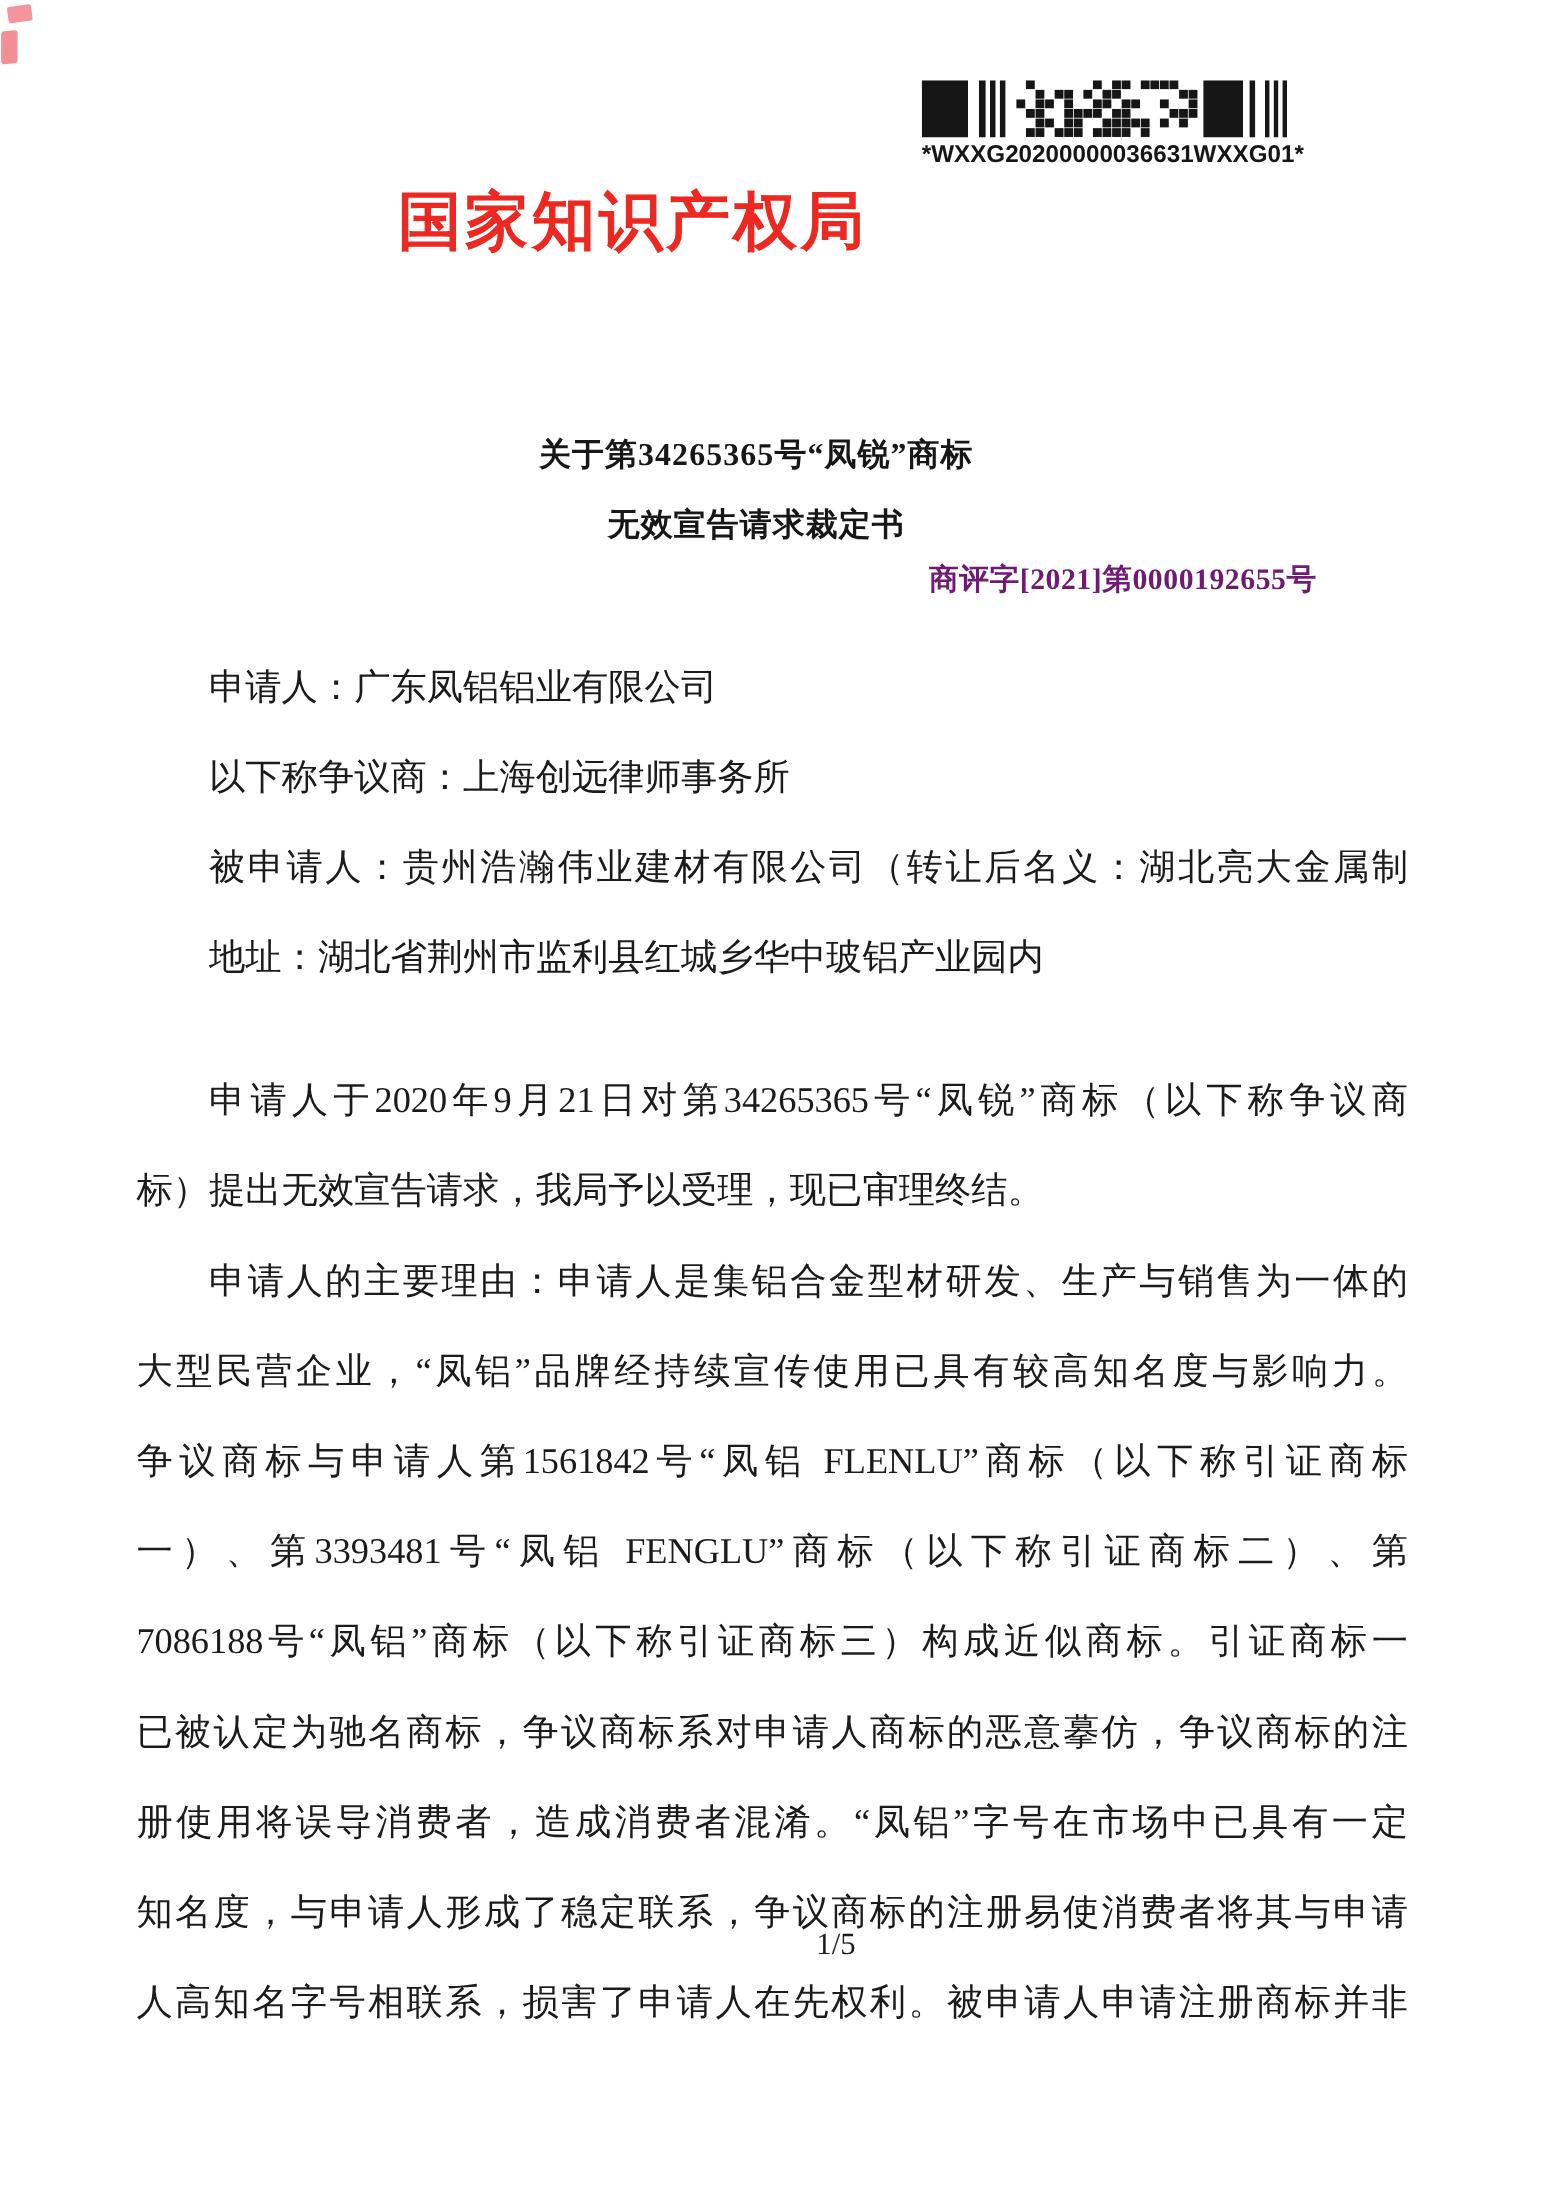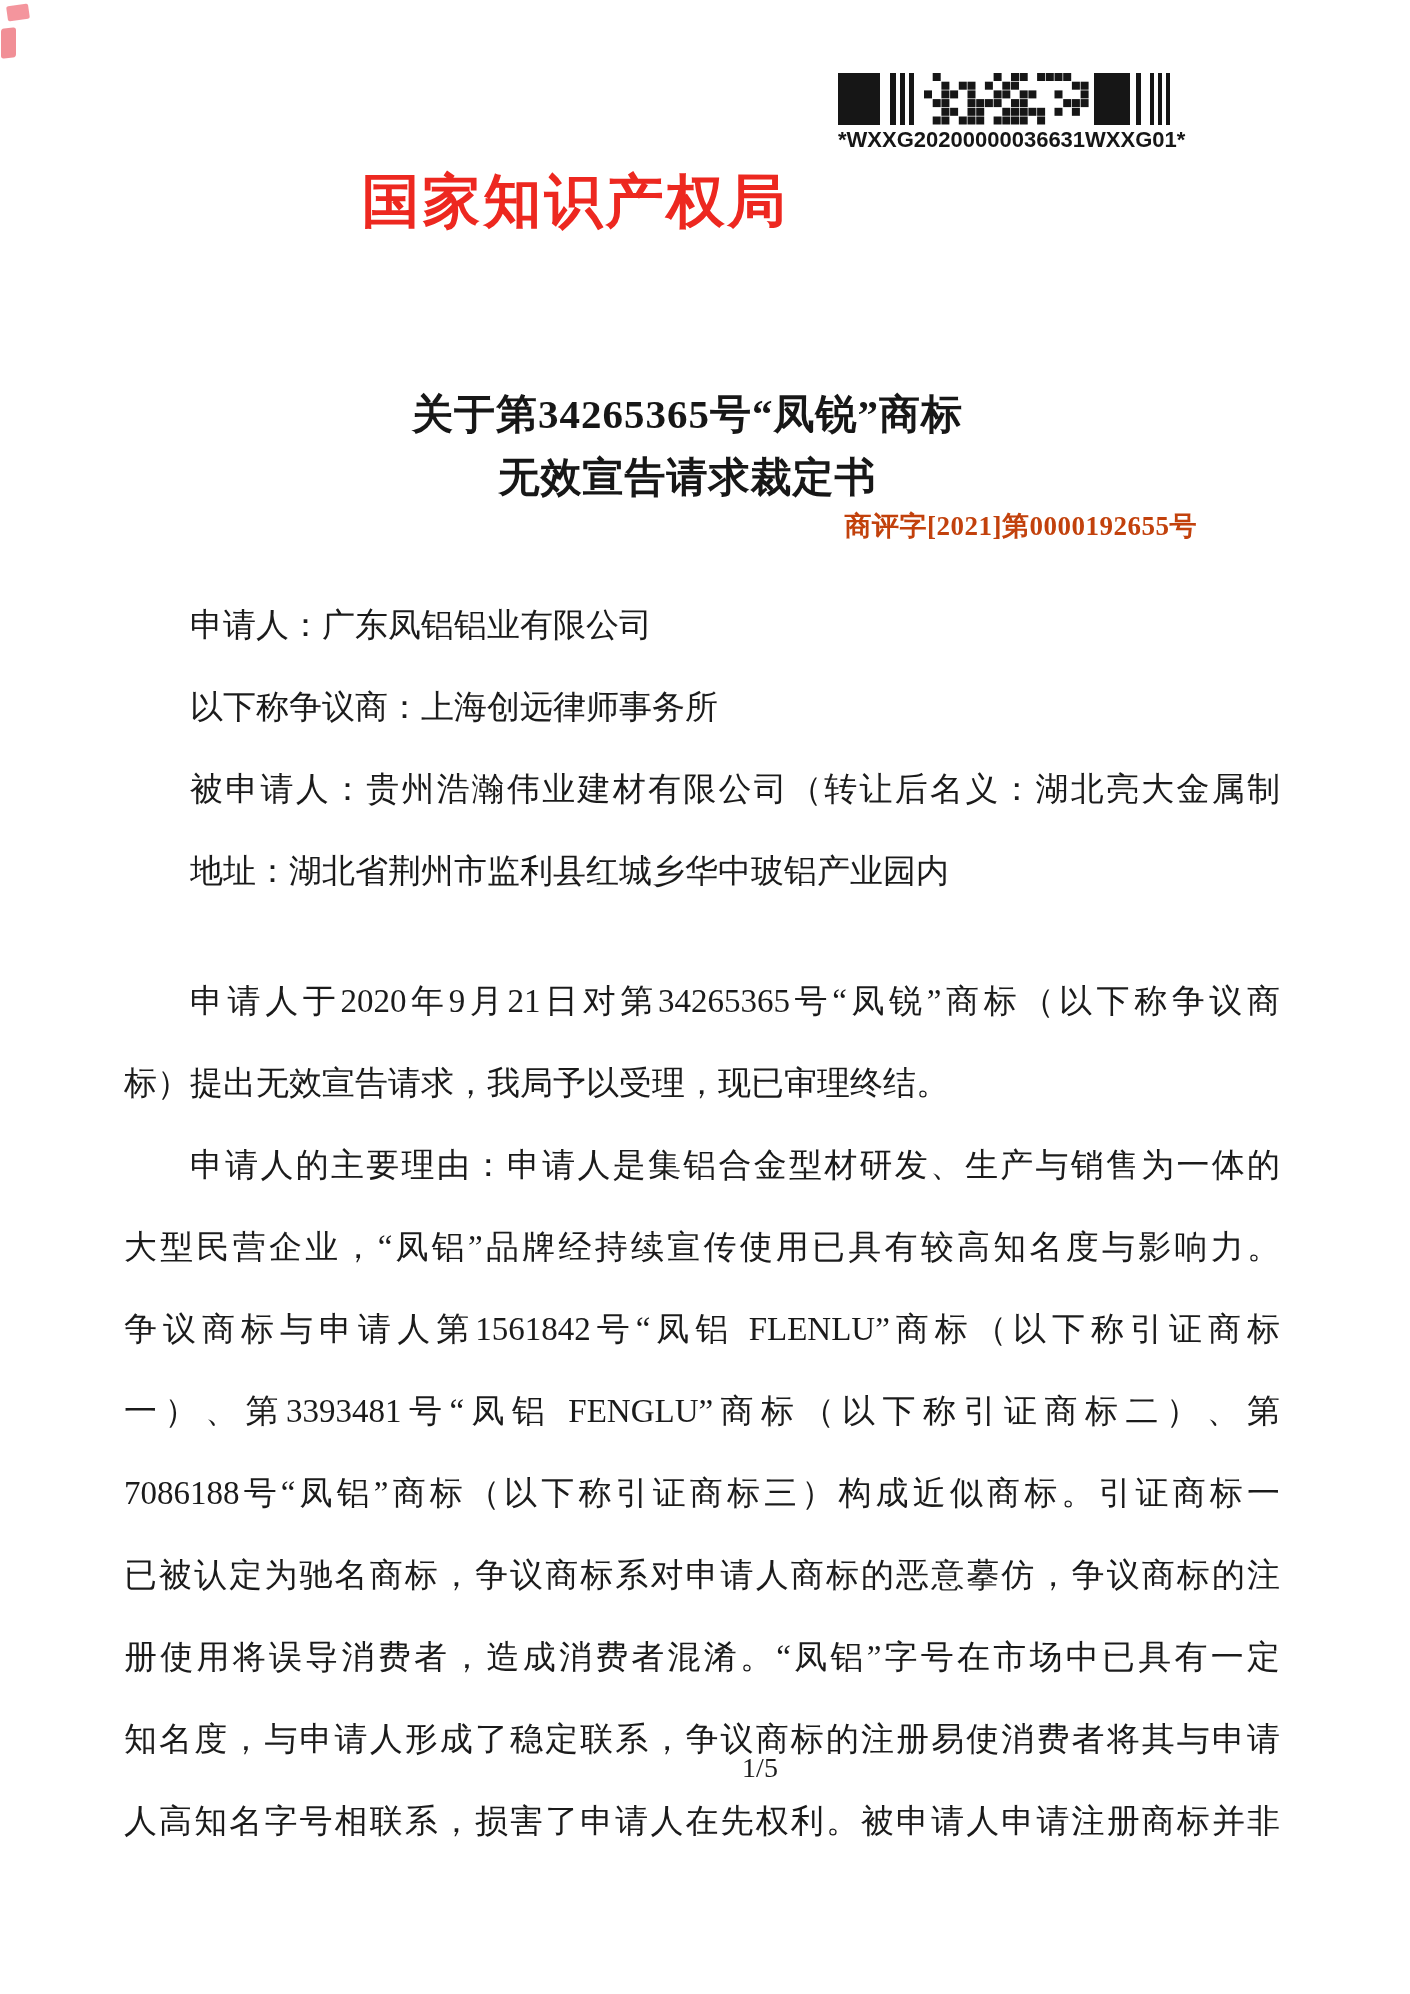--- a/index.html
+++ b/index.html
@@ -46,29 +46,29 @@
     text-align: center;
     font-size: 58px; font-weight: 700; letter-spacing: 3px;
     color: #ed2820;
   }
 
   
   .doc-title {
     position: absolute; top: 383px; left: 125px;
     width: 1125px; margin: 0;
     text-align: center;
-    font-size: 41px; font-weight: 700; line-height: 63px;
+    font-size: 29px; font-weight: 700; line-height: 63px;
     letter-spacing: 1px; color: #171717;
   }
 
   
   .doc-number {
     position: absolute; top: 508px; right: 213px;
     font-size: 27px; font-weight: 700; letter-spacing: .5px;
-    color: #c2410c;
+    color: #701a75;
   }
 
   
   .body-text {
     position: absolute; top: 578px; left: 112px;
     width: 1180px;
     font-size: 33px; line-height: 70px;
     color: #1b1b1b;
   }
   .body-text p {

